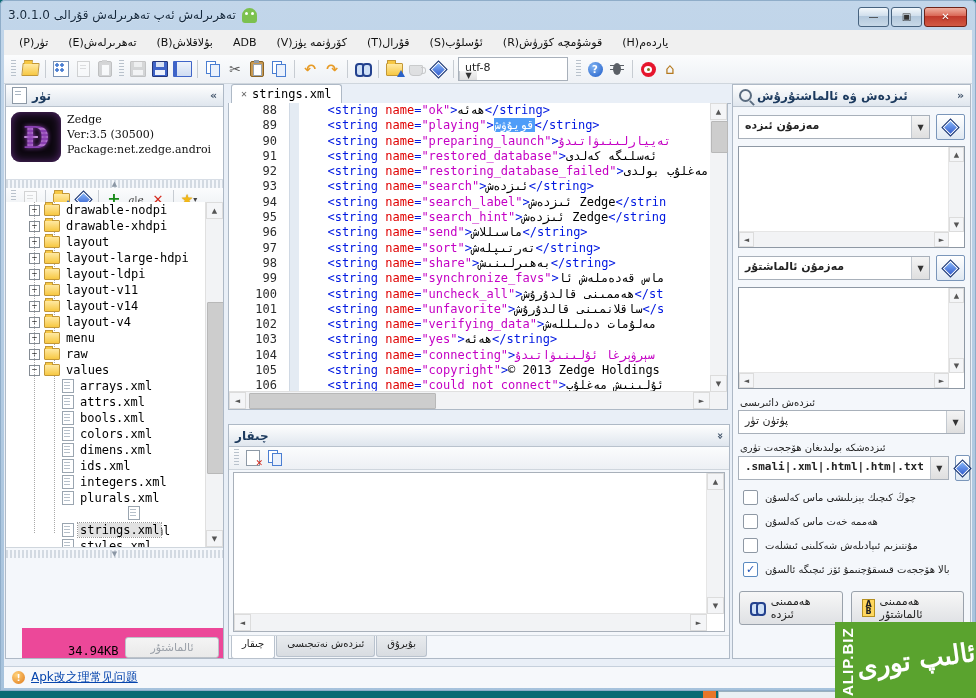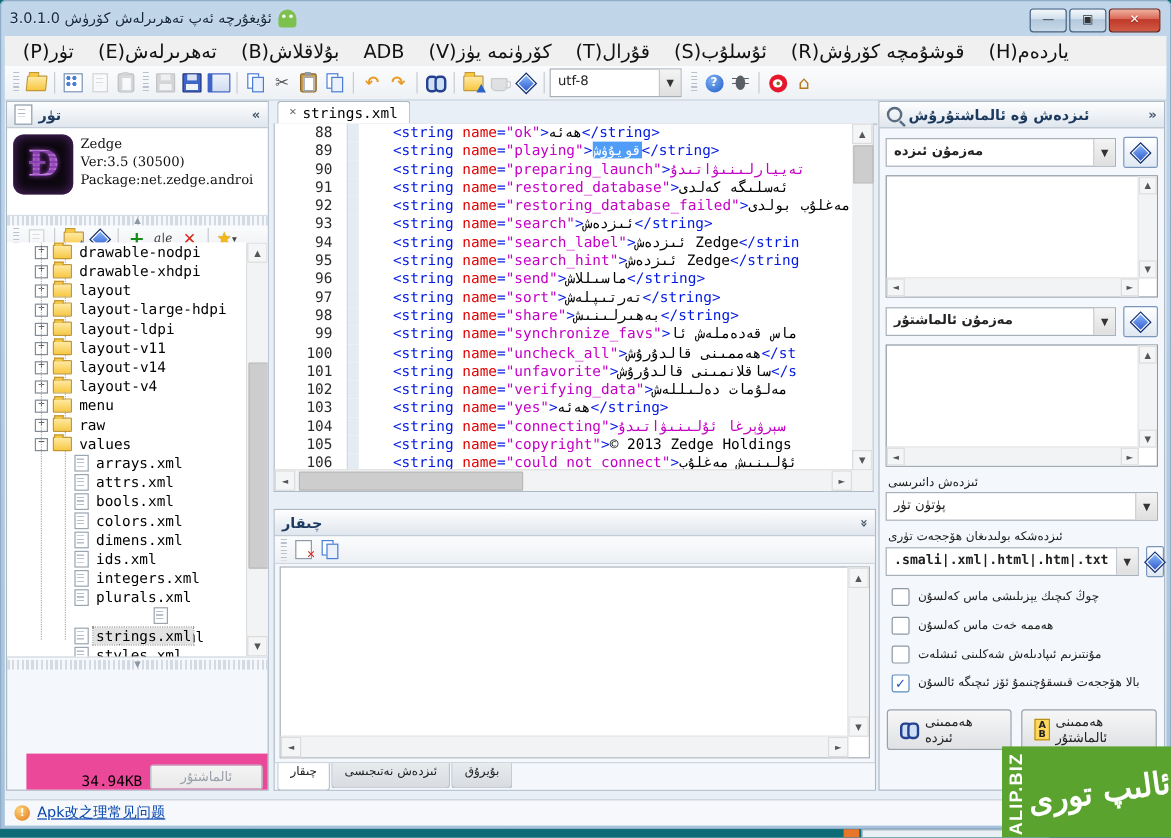--- a/index.html
+++ b/index.html
@@ -20,21 +20,21 @@
   .wbtn{width:29px;height:18px;border:1px solid #47637f;border-radius:3px;
         background:linear-gradient(#f4f8fb,#cfdeec 45%,#b3c8dc 46%,#c8d9e8);
         display:flex;align-items:center;justify-content:center;font-size:10px;color:#333;}
   .wbtn.close{width:41px;background:linear-gradient(#f0b0a0,#d96553 45%,#c0392b 46%,#d25a44);
         border-color:#6e2318;color:#fff;font-weight:bold;text-shadow:0 1px 1px #7a2014;}
   .wbtn .glyph{line-height:10px;}
 
   
   .menubar{position:absolute;left:4px;right:4px;top:30px;height:25px;background:#f0f0f0;
            border-bottom:1px solid #d9d9d9;display:flex;align-items:center;padding:0 6px;gap:2px;}
-  .menu-item{padding:3px 9px;font-size:16px;color:#111;}
+  .menu-item{padding:3px 9px;font-size:11px;color:#111;}
 
   
   .toolbar{position:absolute;left:4px;right:4px;top:55px;height:28px;
            background:linear-gradient(#fbfcfd,#eef1f5);border-bottom:1px solid #cfd6dd;
            display:flex;align-items:center;padding:0 4px;}
   .grip{width:5px;height:18px;margin:0 3px;
         background:repeating-linear-gradient(#b9c2cc 0 1px,transparent 1px 3px);}
   .tsep{width:1px;height:18px;background:#c7ccd2;margin:0 4px;}
   .ticon{width:22px;height:21px;display:flex;align-items:center;justify-content:center;border-radius:2px;}
   .dis{opacity:.38;filter:grayscale(1);}
@@ -205,21 +205,21 @@
       font-family:"Liberation Sans",sans-serif;margin:2px 0 2px 4px;}
   .wm-main{flex:1;color:#fff;font-size:26px;font-weight:bold;display:flex;align-items:center;justify-content:center;
       font-family:"DejaVu Serif",serif;transform:rotate(-8deg);}
 </style>
 </head>
 <body>
 
 <div id="win">
 
   <div class="titlebar">
-    <span class="title-text">ئۇيغۇرچە ئەپ تەھرىرلەش كۆرۈش 3.0.1.0</span>
+    <span class="title-text">تەھرىرلەش ئەپ تەھرىرلەش قۇرالى 3.0.1.0</span>
     <span class="droid"></span>
     <div class="winbtns">
       <div class="wbtn">
           <span class="glyph">—</span>
         </div>
       <div class="wbtn">
           <span class="glyph">▣</span>
         </div>
       <div class="wbtn close">
           <span class="glyph">✕</span>
@@ -294,21 +294,21 @@
           <span class="arrow-up-blue"></span>
         </span>
       </span>
     <span class="ticon dis">
         <span class="i-cup"></span>
       </span>
     <span class="ticon">
         <span class="i-diamond"></span>
       </span>
     <span class="tsep"></span>
-    <div class="combo" style="width:108px;">
+    <div class="combo" style="width:108px;flex-direction:column;">
       <span class="val">utf-8</span>
       <span class="drop">▼</span>
     </div>
     <span class="grip" style="margin-left:8px;"></span>
     <span class="ticon">
         <span class="i-help">?</span>
       </span>
     <span class="ticon">
         <span class="i-bug"></span>
       </span>

